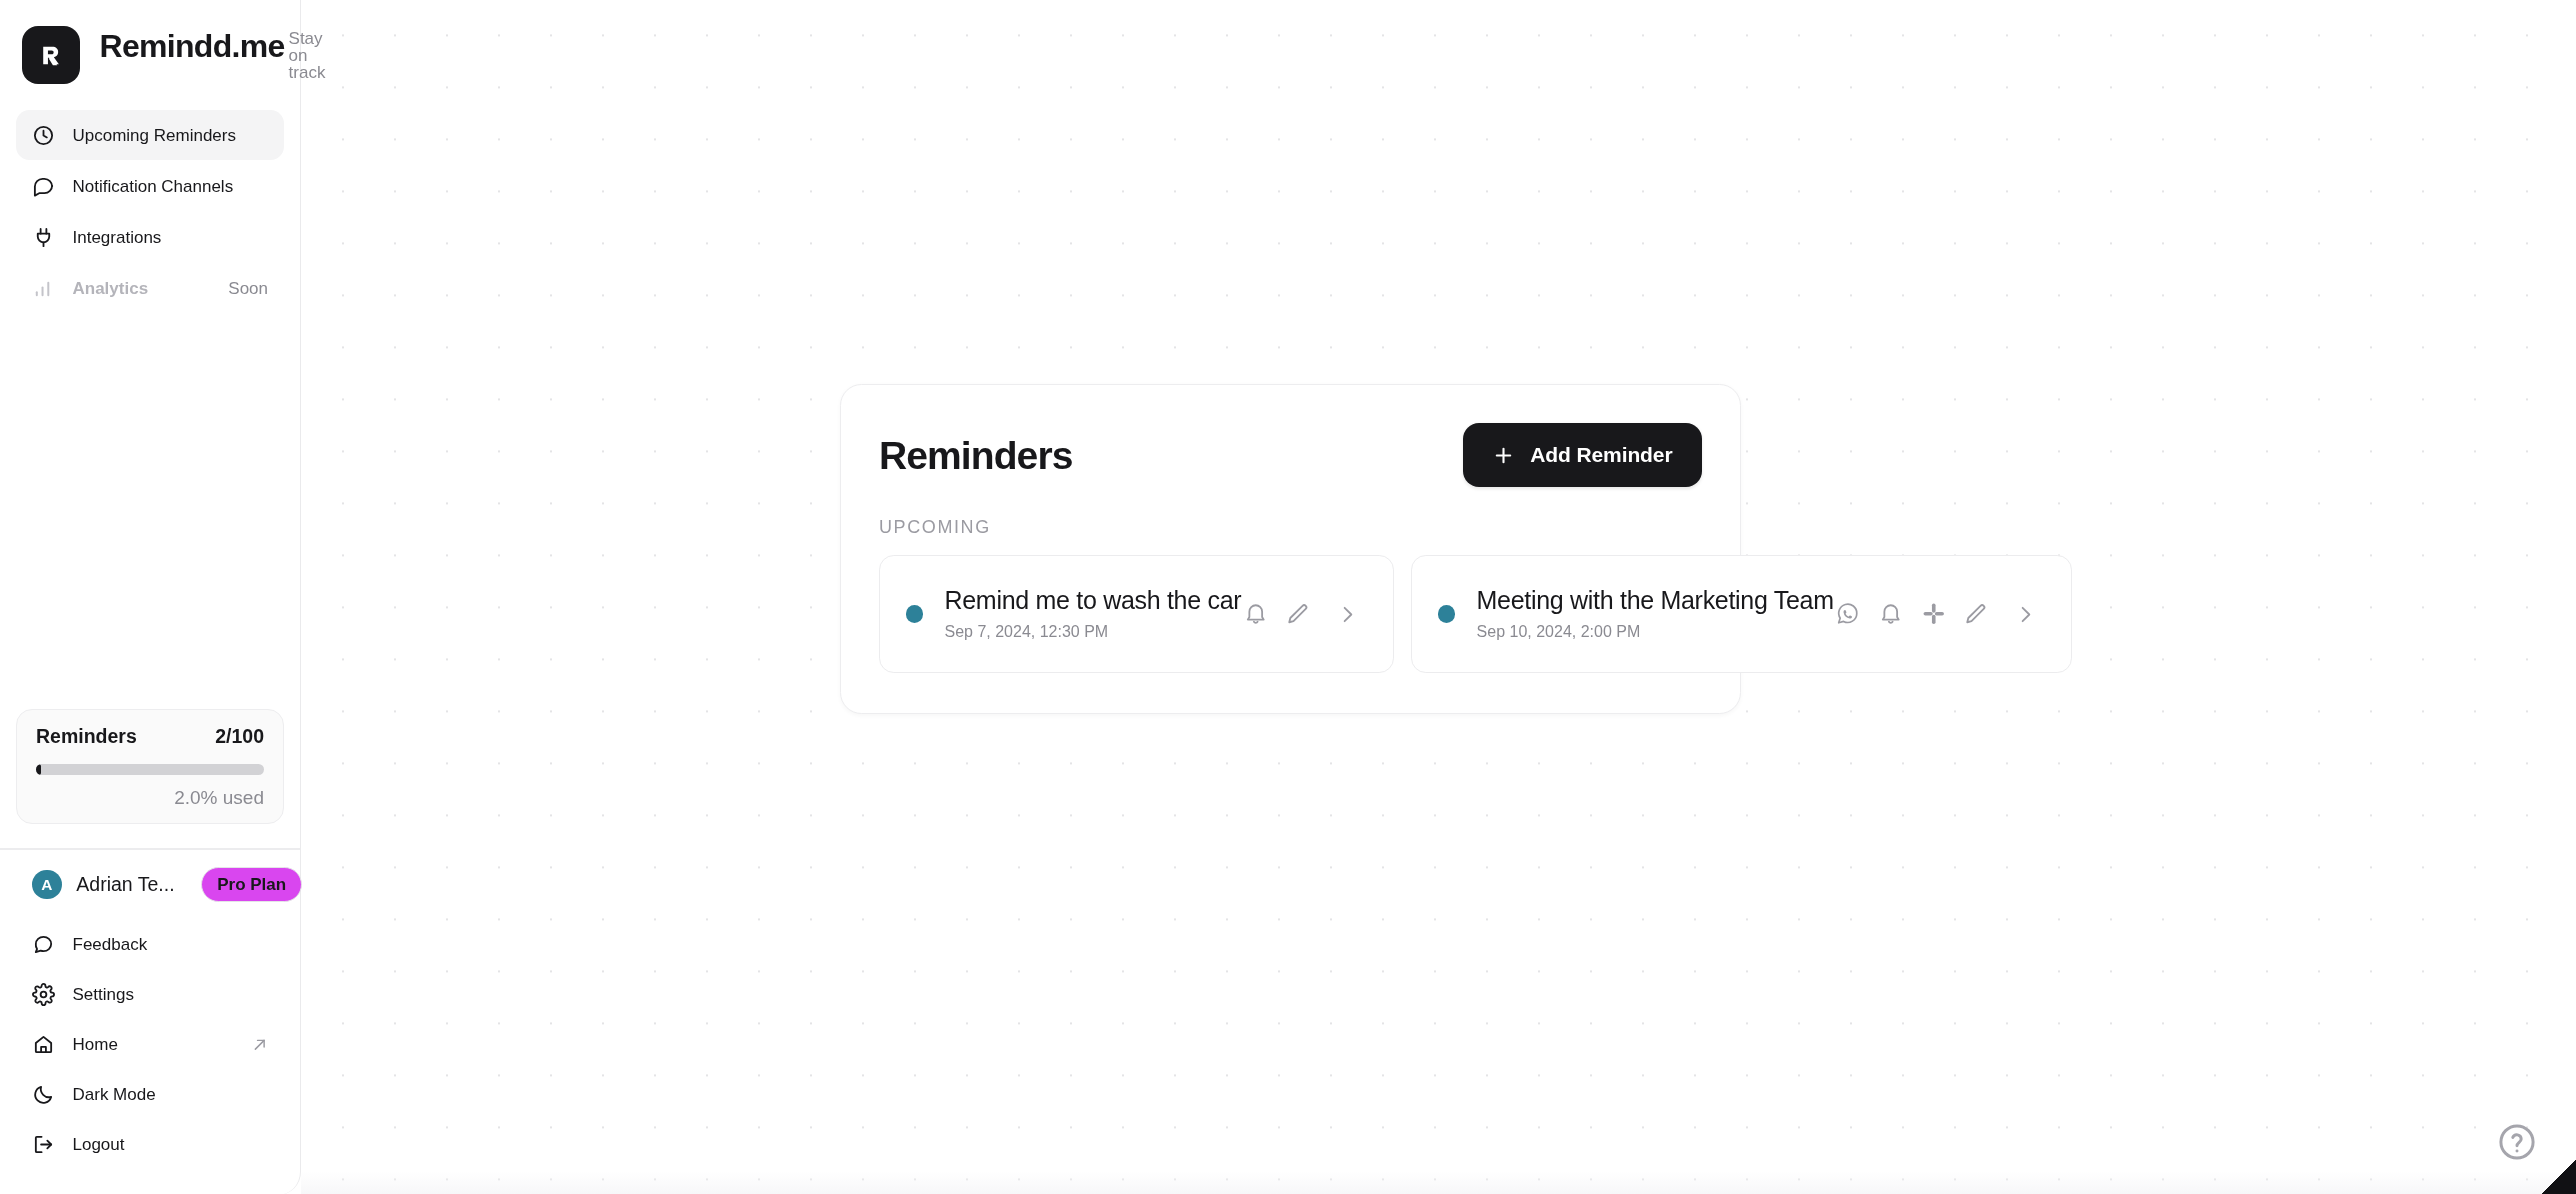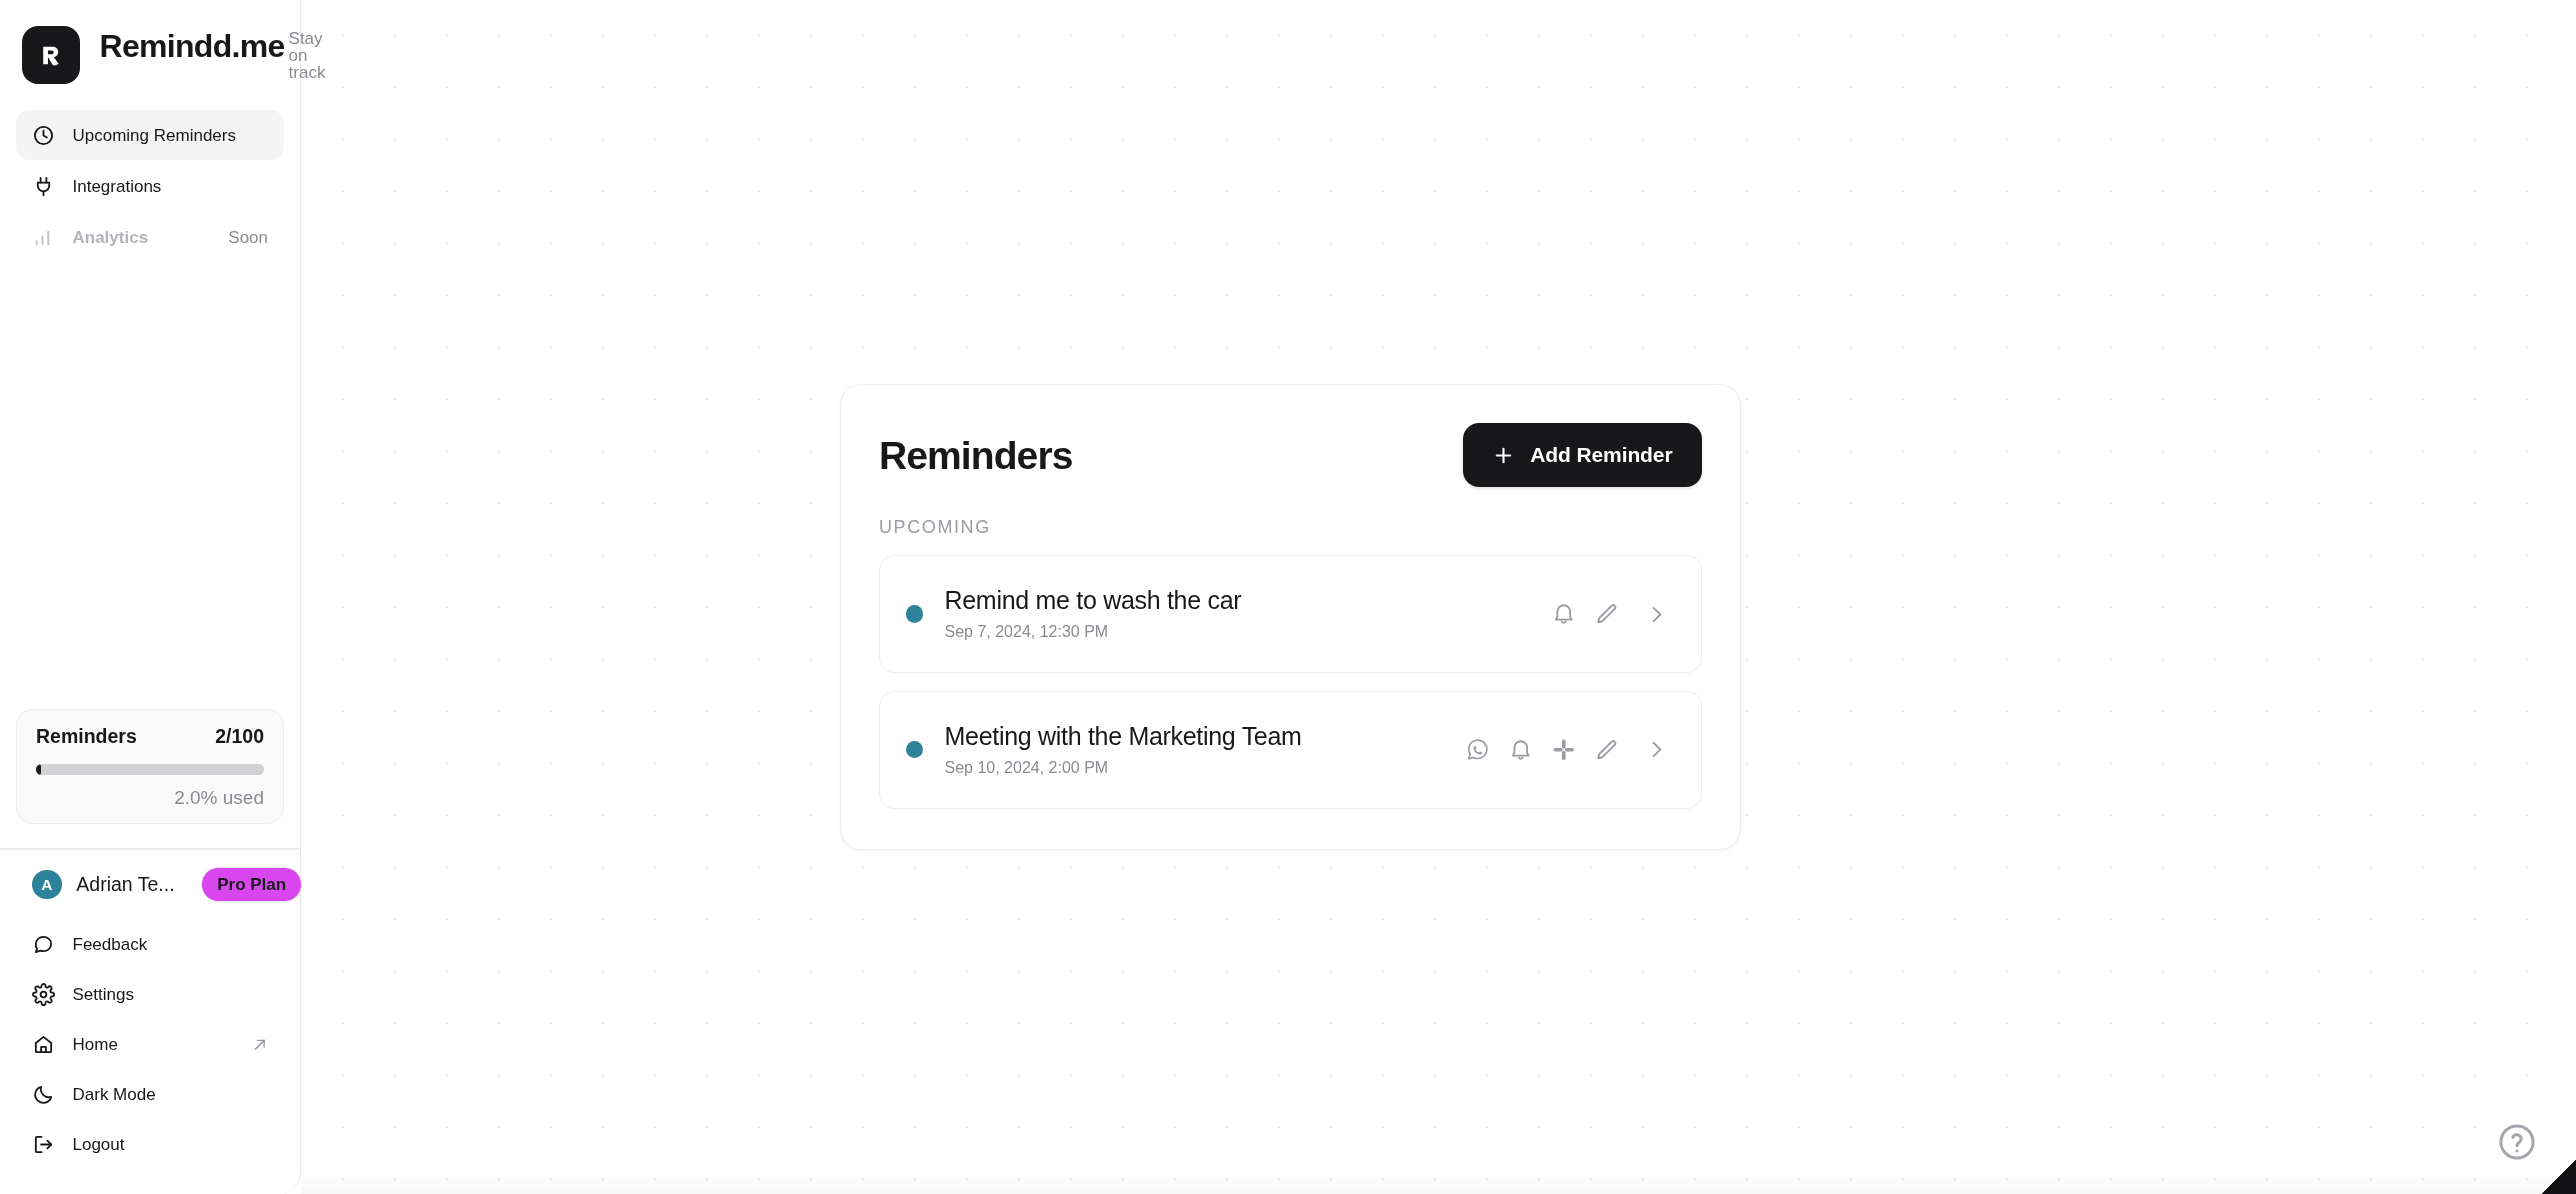--- a/index.html
+++ b/index.html
@@ -318,21 +318,21 @@
     font-size: 18px;
     font-weight: 400;
     letter-spacing: 1.6px;
     color: #9b9ba2;
     margin-bottom: 19px;
     line-height: 1;
   }
 
   .reminder-list {
     display: flex;
-    flex-direction: column;
+    flex-direction: row;
     gap: 17.5px;
   }
 
   .reminder-row {
     display: flex;
     align-items: center;
     border: 1.3px solid #ececee;
     border-radius: 14.8px;
     background: #ffffff;
     height: 118px;
@@ -448,20 +448,28 @@
       <div class="nav-item active">
         <span class="nav-icon">
           <svg viewBox="0 0 24 24" fill="none" stroke="currentColor" stroke-width="1.9" stroke-linecap="round" stroke-linejoin="round">
               <circle cx="12" cy="12" r="9"></circle>
               <polyline points="12 7 12 12 15.5 14"></polyline>
             </svg>
         </span>
         <span class="nav-label">Upcoming Reminders</span>
       </div>
 
+      <div class="nav-item">
+        <span class="nav-icon">
+          <svg viewBox="0 0 24 24" fill="none" stroke="currentColor" stroke-width="1.9" stroke-linecap="round" stroke-linejoin="round">
+              <path d="M21 12.5a8 8 0 0 1-8 8H7.5L3 23v-9.5a8 8 0 0 1 8-8h2a8 8 0 0 1 8 8z" transform="translate(0,-1.5)"></path>
+            </svg>
+        </span>
+        <span class="nav-label">Notification Channels</span>
+      </div>
 
       <div class="nav-item">
         <span class="nav-icon">
           <svg viewBox="0 0 24 24" fill="none" stroke="currentColor" stroke-width="1.9" stroke-linecap="round" stroke-linejoin="round">
               <path d="M9 3v5"></path>
               <path d="M15 3v5"></path>
               <path d="M6 8h12v3a6 6 0 0 1-6 6 6 6 0 0 1-6-6z"></path>
               <path d="M12 17v4"></path>
             </svg>
         </span>

